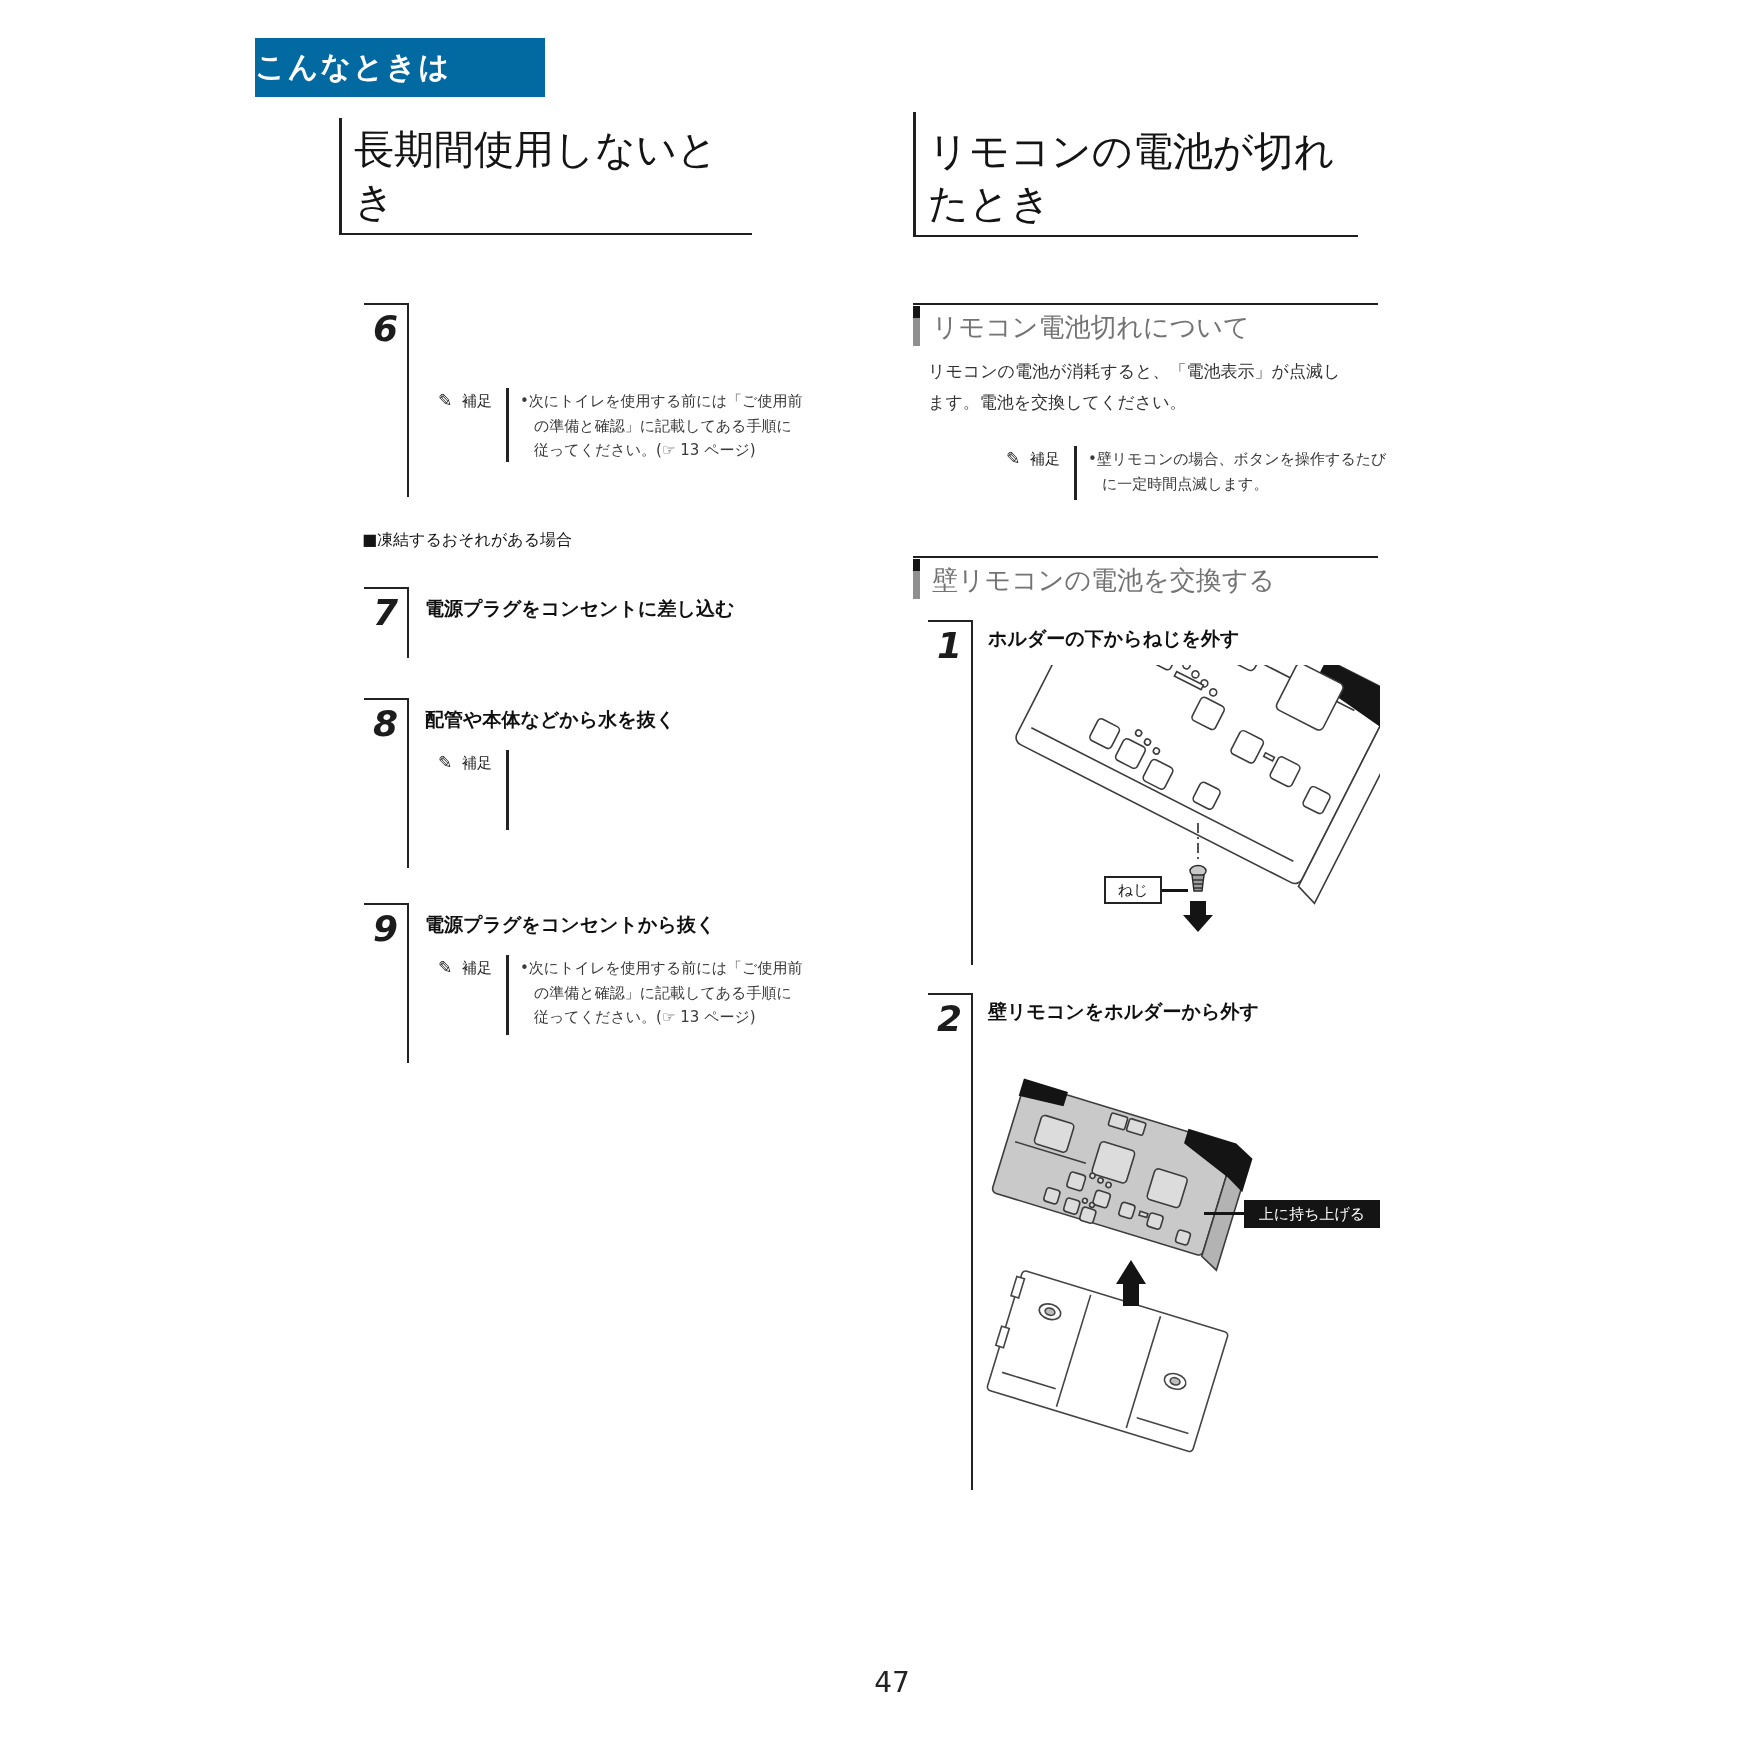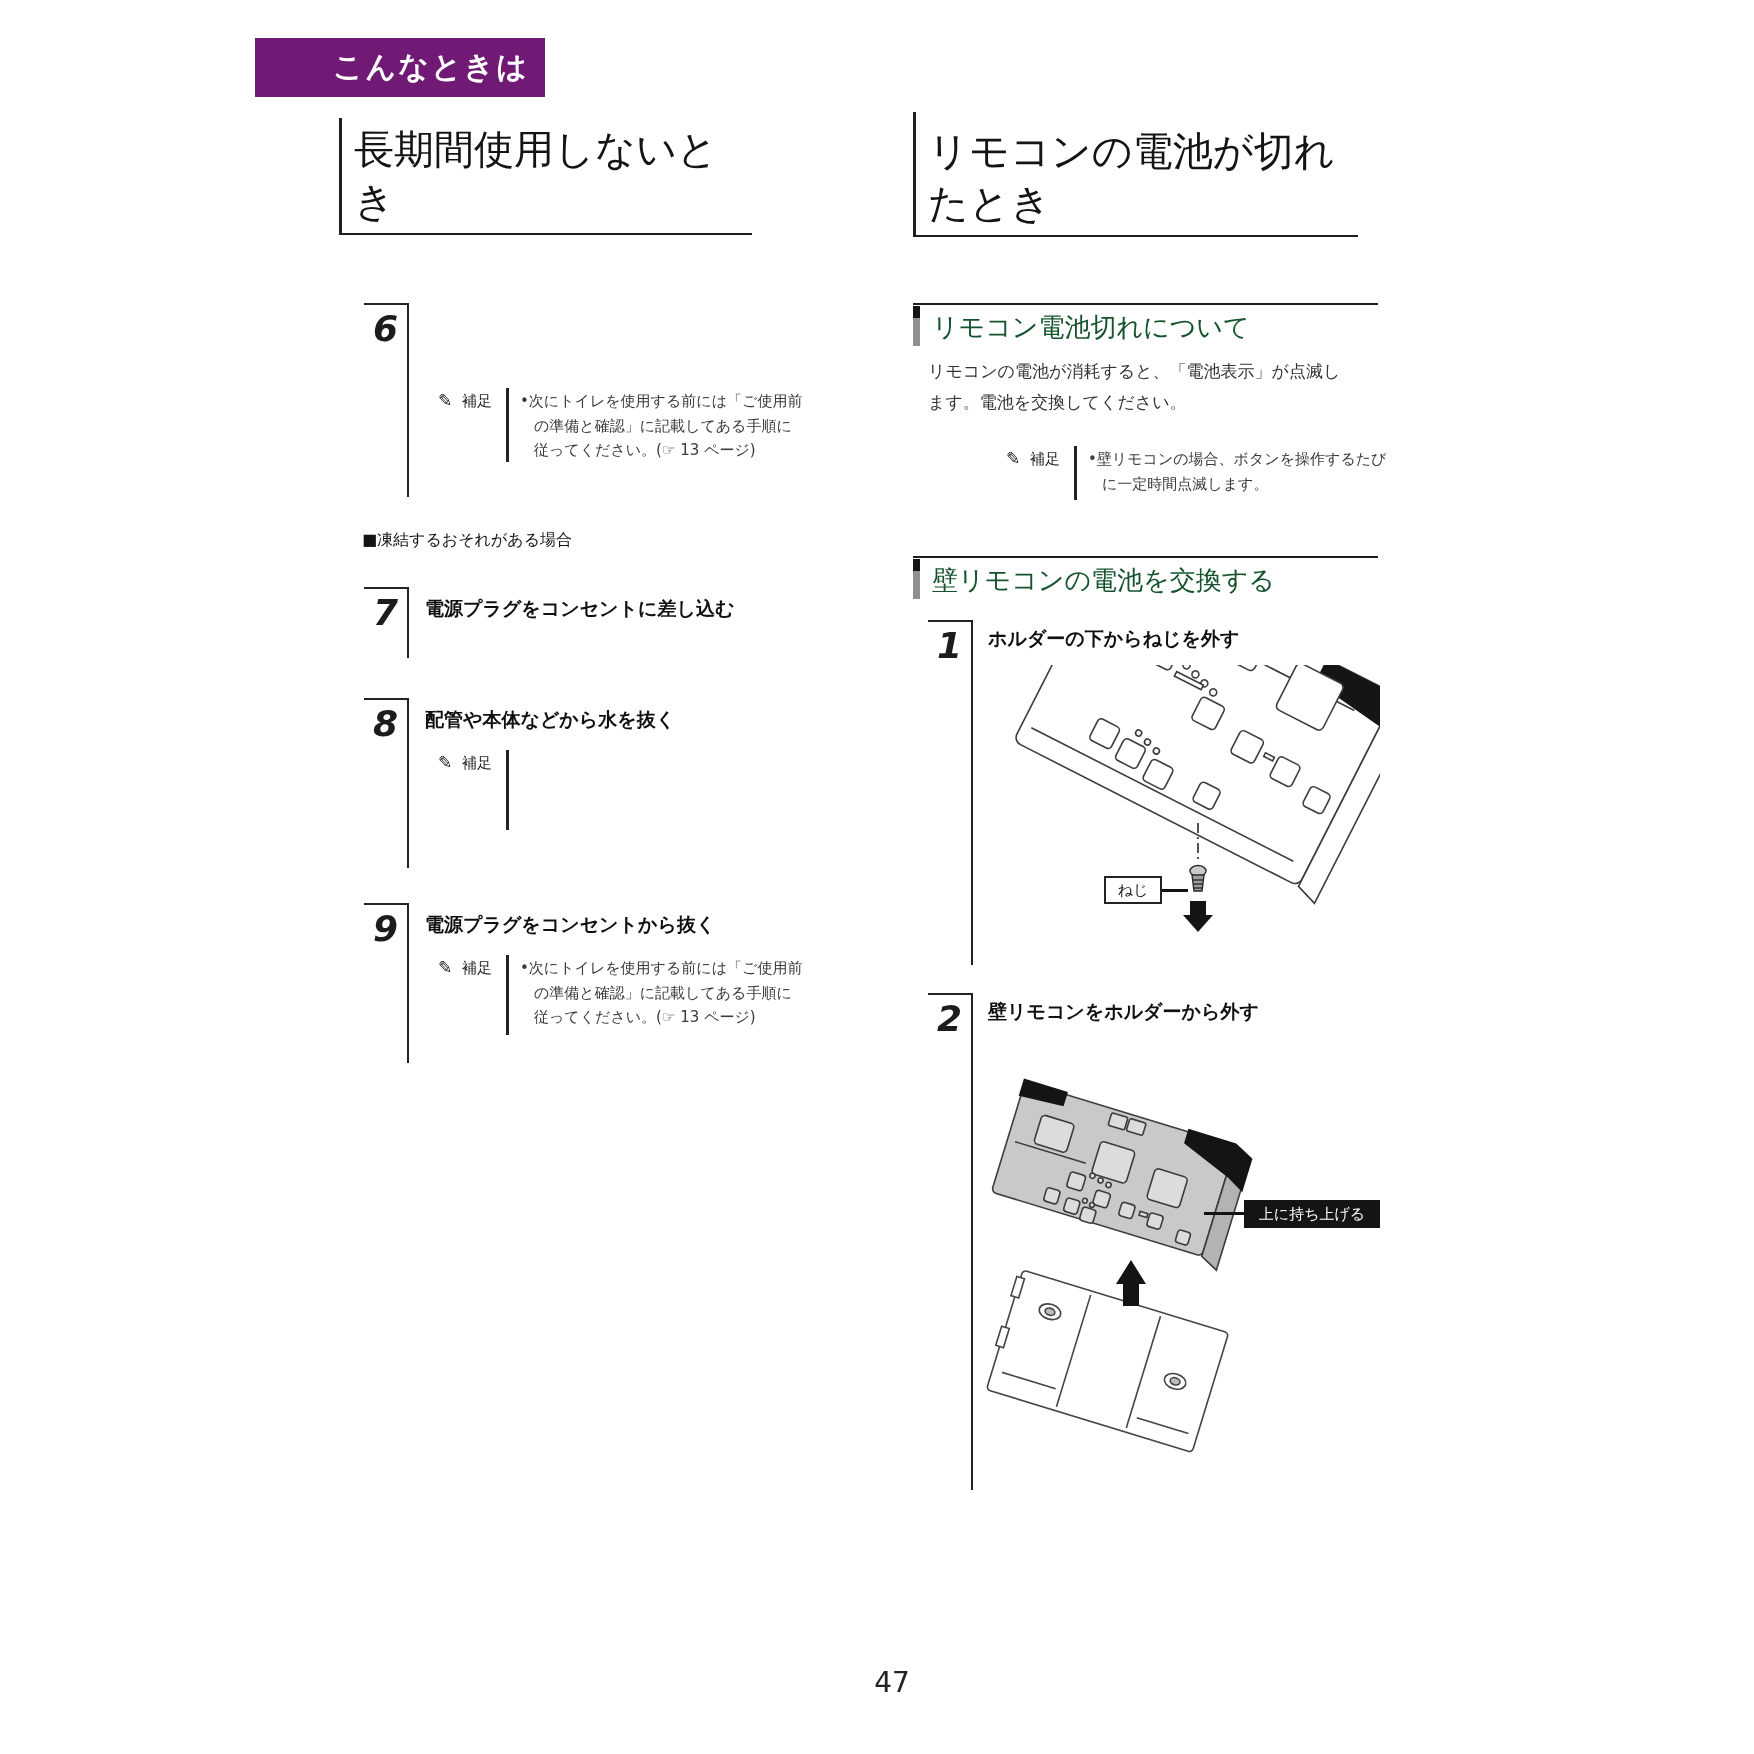--- a/index.html
+++ b/index.html
@@ -1,32 +1,32 @@
 <!DOCTYPE html>
 <html><head>
 <meta charset="utf-8">
 <style>
   html,body{margin:0;padding:0;background:#fff;}
   #page{position:relative;width:1754px;height:1754px;background:#ffffff;overflow:hidden;
         font-family:"DejaVu Sans",sans-serif;color:#1a1a1a;}
   .abs{position:absolute;}
 
   
-  .badge{background:#701a75;color:#fff;font-weight:bold;font-size:30px;letter-spacing:2px;
-         display:flex;align-items:center;justify-content:flex-end;padding-right:16px;box-sizing:border-box;}
+  .badge{background:#0369a1;color:#fff;font-weight:bold;font-size:30px;letter-spacing:2px;
+         display:flex;align-items:center;justify-content:flex-start;padding-right:16px;box-sizing:border-box;}
 
   
   .mainhead{border-left:3px solid #1f1f1f;border-bottom:2px solid #1f1f1f;box-sizing:border-box;
             display:flex;align-items:flex-end;}
   .mainhead .t{font-size:40px;line-height:52px;color:#141414;padding:0 0 6px 12px;}
 
   
   .sec-rule{border-top:2px solid #1f1f1f;}
   .sec-bar{width:7px;background:linear-gradient(#141414 0 12px,#8f8f8f 12px 100%);}
-  .sec-title{font-size:26px;color:#14532d;white-space:nowrap;}
+  .sec-title{font-size:26px;color:#737373;white-space:nowrap;}
 
   
   .rail{border-top:2px solid #232323;border-right:2px solid #232323;box-sizing:border-box;}
   .stepnum{font-style:italic;font-weight:bold;font-size:36px;line-height:40px;color:#1c1c1c;
            padding:4px 0 0 9px;}
   .steptitle{font-weight:bold;font-size:19px;line-height:28px;color:#101010;}
 
   
   .pencil{font-size:17px;color:#222;}
   .notelabel{font-size:15px;color:#222;}

